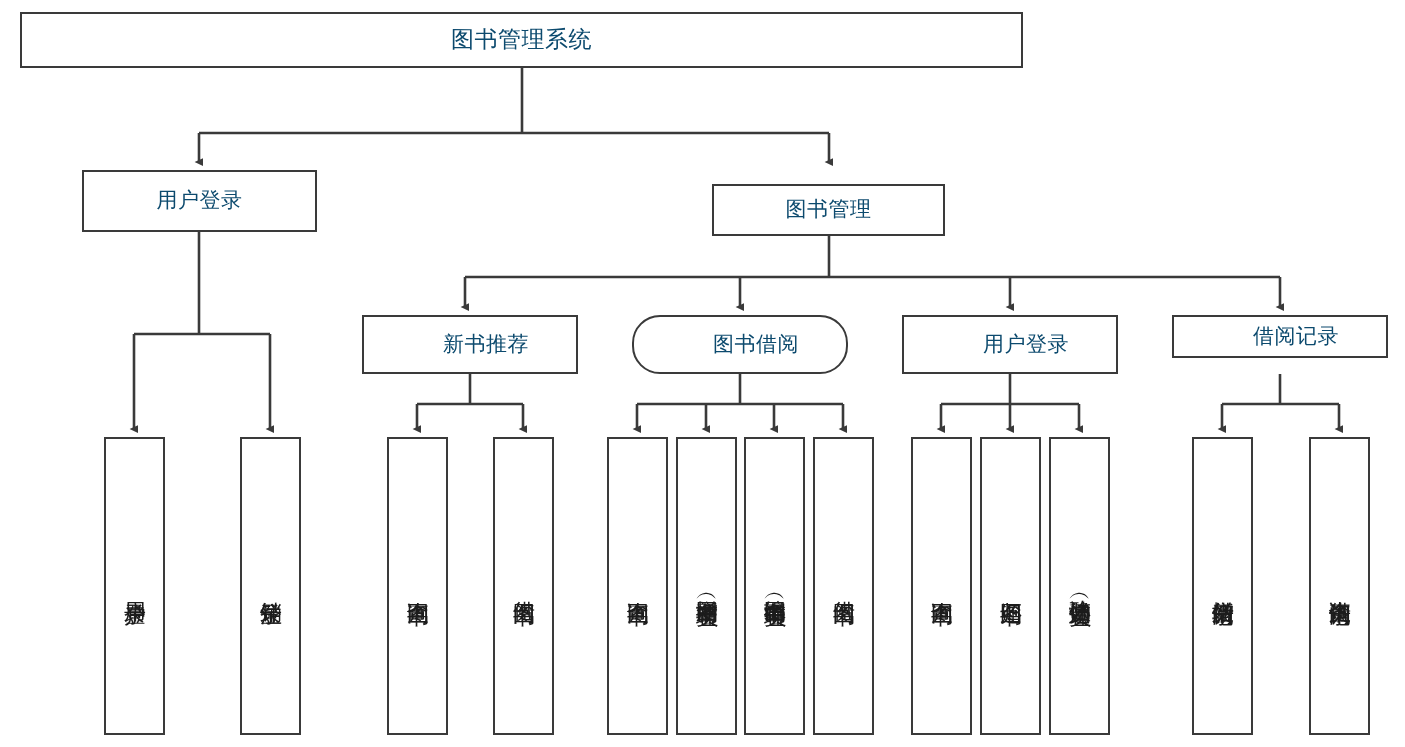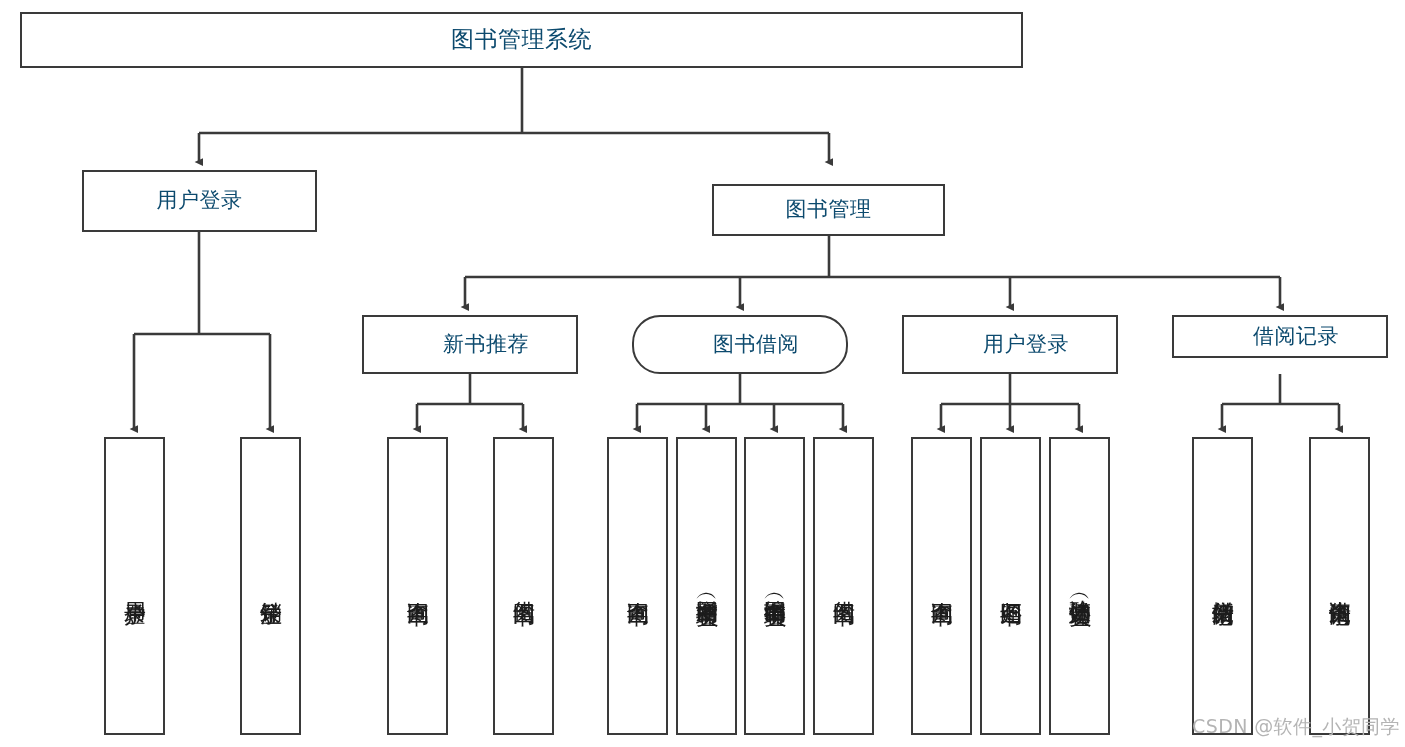--- a/index.html
+++ b/index.html
@@ -191,15 +191,14 @@
     <span class="leaf-label">确认归还（管理员）</span>
   </div>
 
   <div class="leaf" style="left:1192px; top:437px; width:61px; height:298px;">
     <span class="leaf-label">新增借阅记录</span>
   </div>
   <div class="leaf" style="left:1309px; top:437px; width:61px; height:298px;">
     <span class="leaf-label">查询借阅记录</span>
   </div>
 
-  <div class="watermark">CSDN @软件_小贺同学</div>
 
 </div>
 
 </body></html>

